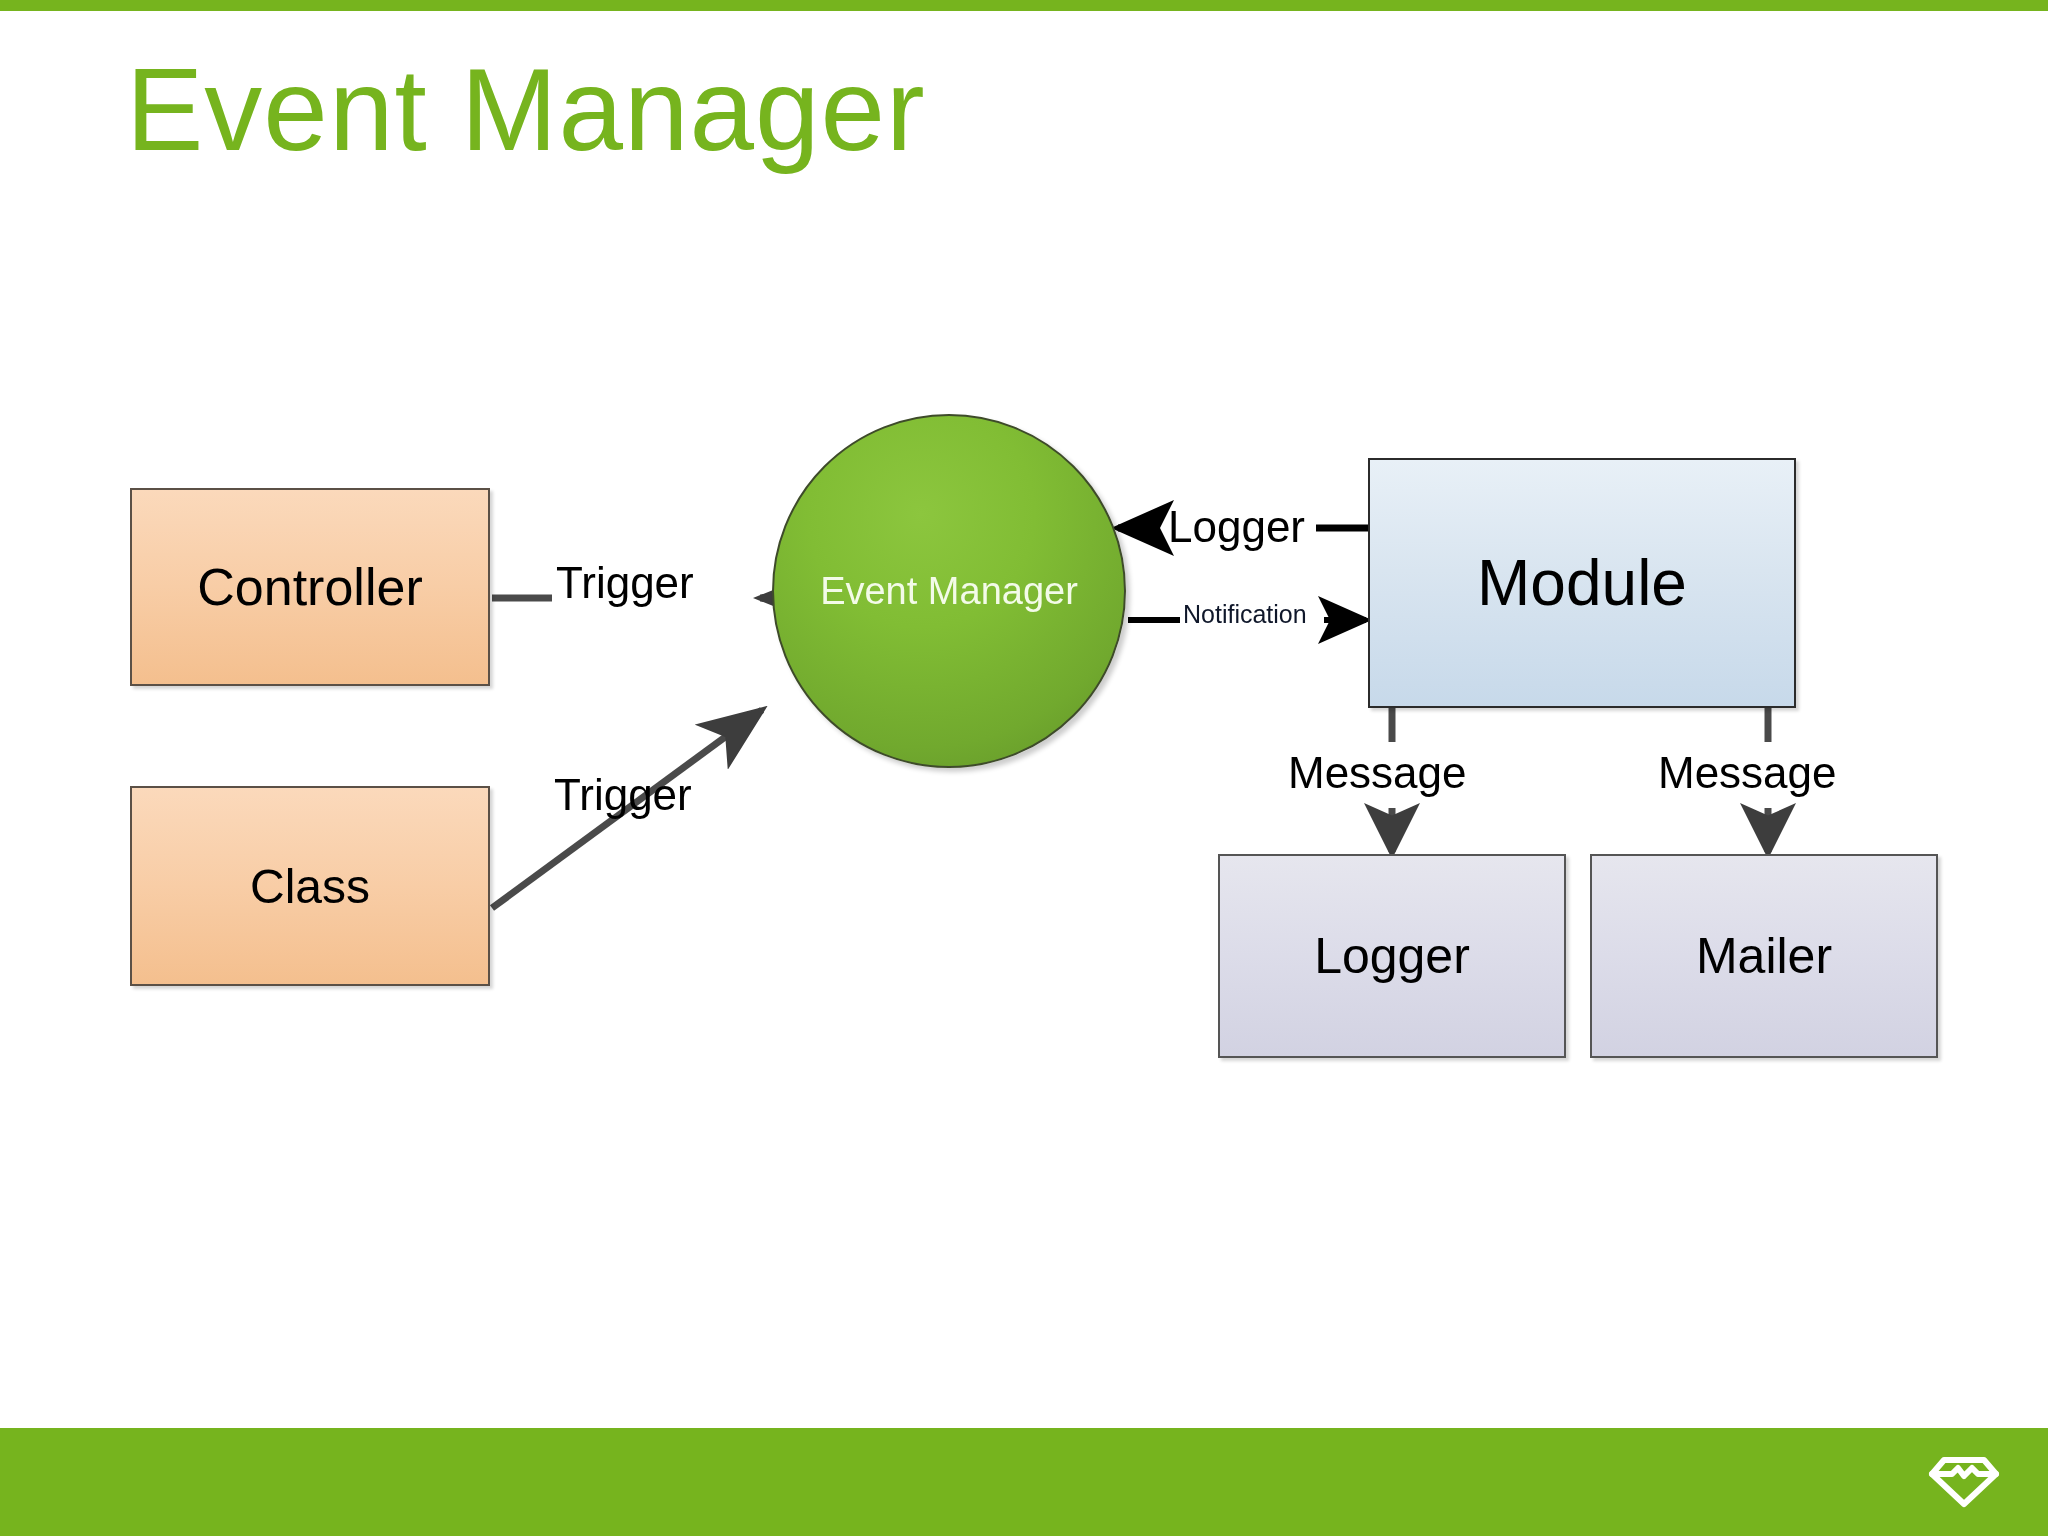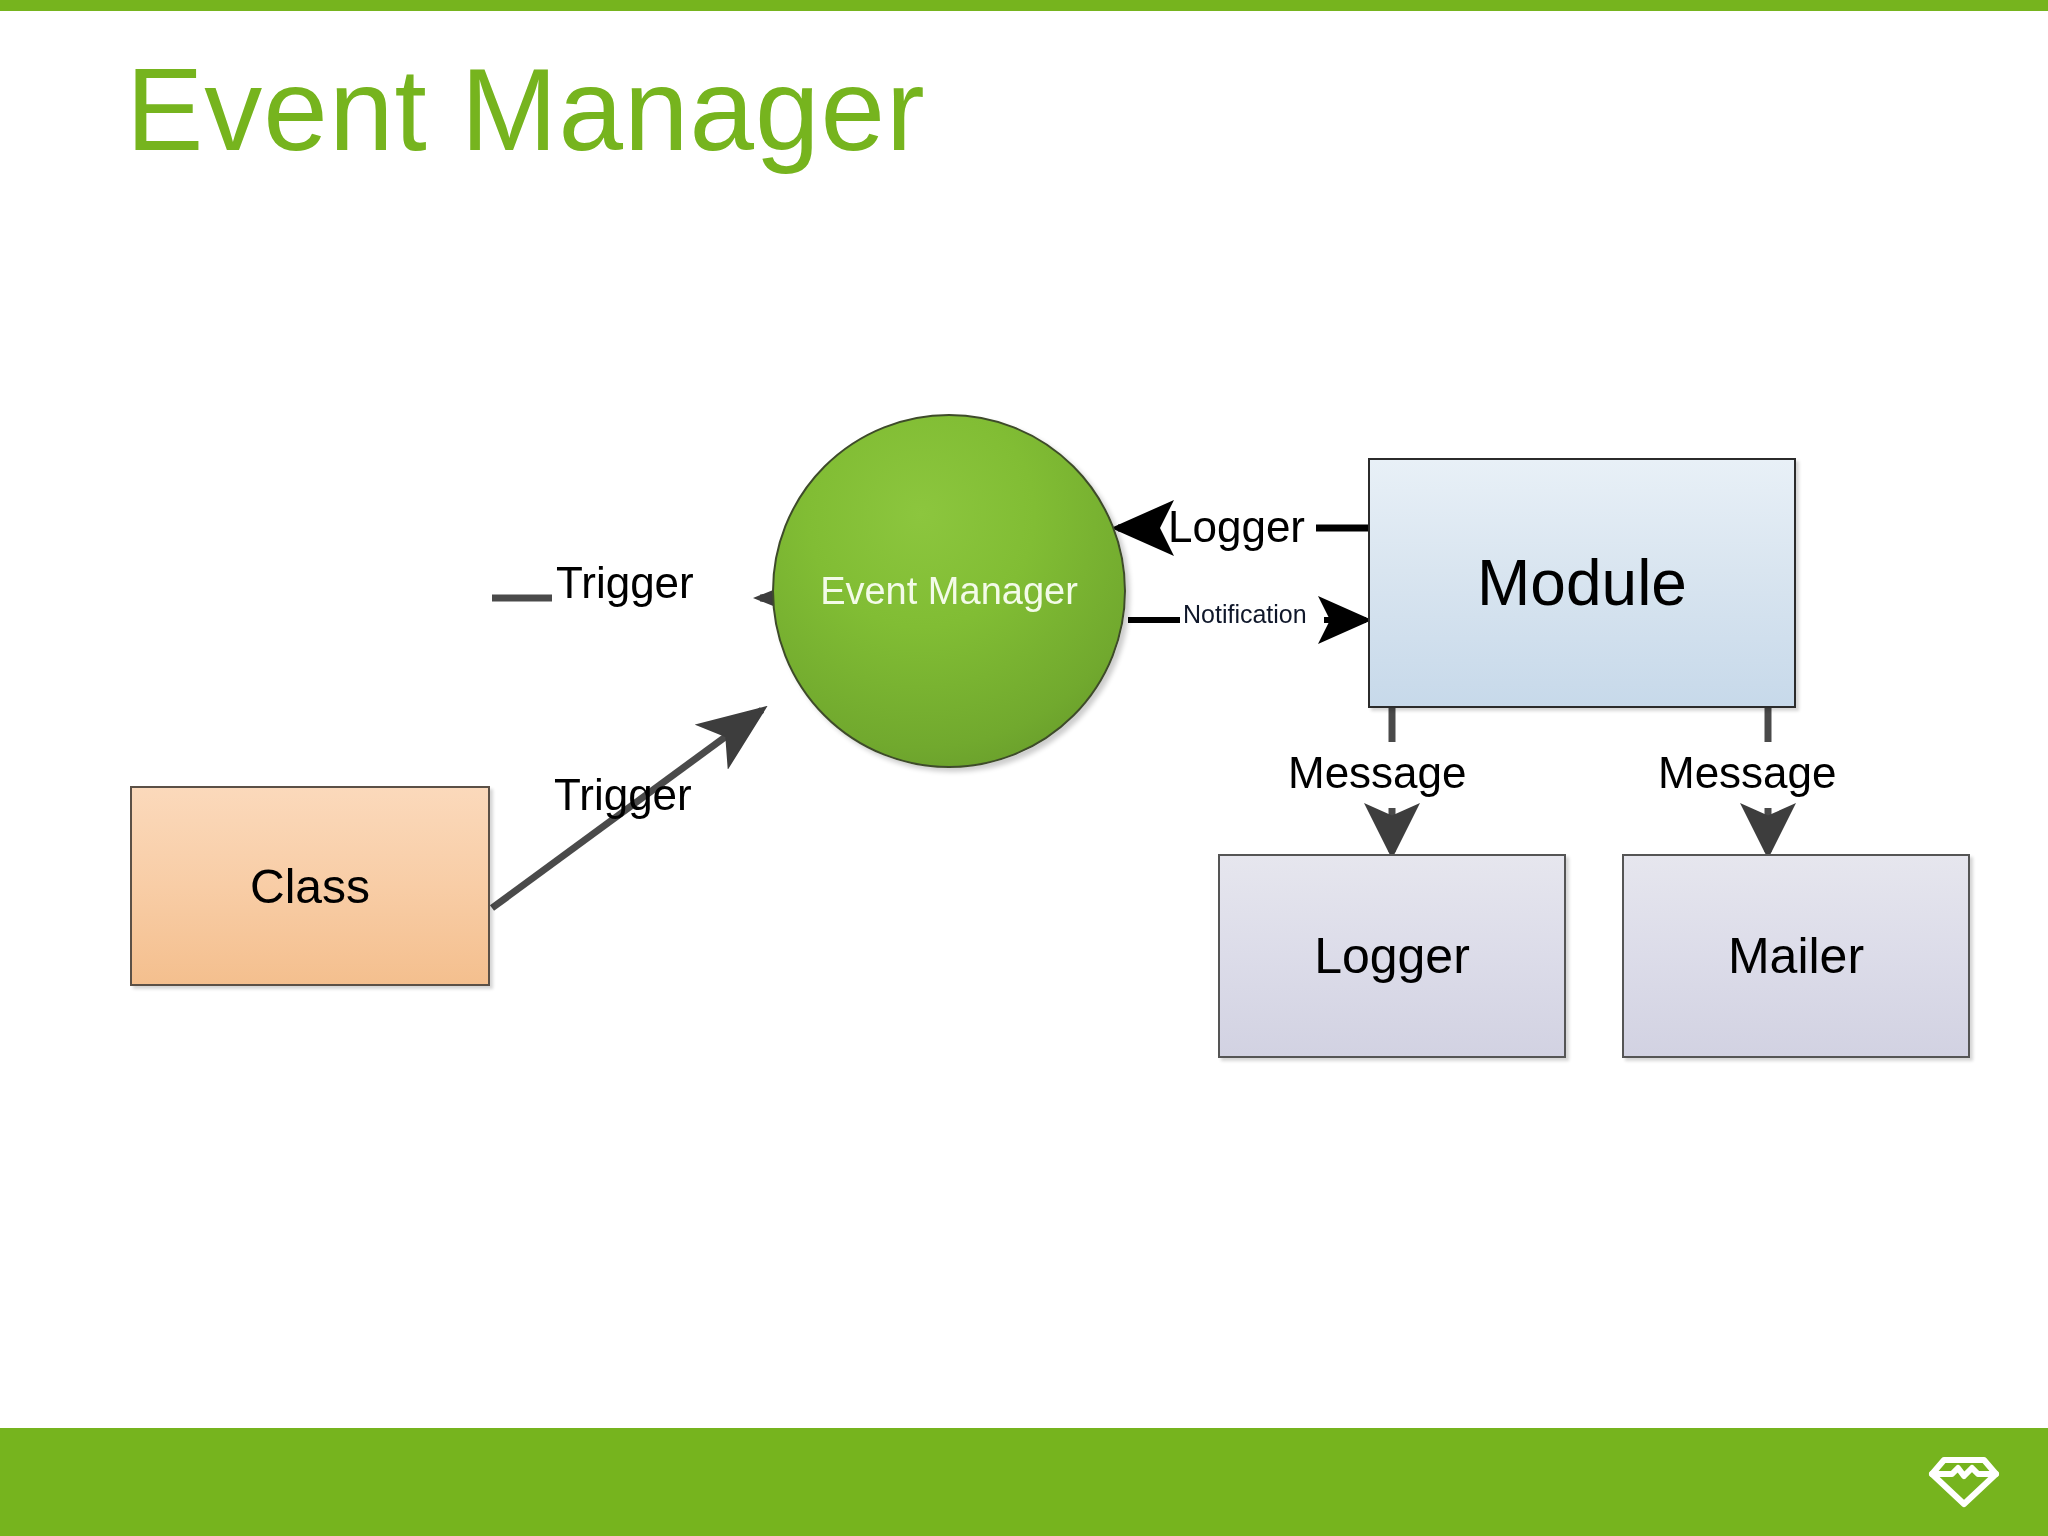--- a/index.html
+++ b/index.html
@@ -86,21 +86,20 @@
     left: 1368px; top: 458px; width: 428px; height: 250px;
     font-size: 64px;
   }
   #logger-box {
     left: 1218px; top: 854px; width: 348px; height: 204px;
     font-size: 50px;
   }
   #mailer-box {
     left: 1590px; top: 854px; width: 348px; height: 204px;
     font-size: 50px;
-    margin-left: 32px;
   }
   #event-manager-circle {
     position: absolute;
     left: 772px; top: 414px;
     width: 350px; height: 350px;
     border-radius: 50%;
     background: radial-gradient(circle at 42% 28%, #8cc63e 0%, #81bd34 35%, #71a92e 72%, #5f9128 100%);
     border: 2px solid #3e4b2a;
     display: flex;
     align-items: center;
@@ -167,20 +166,23 @@
     <line x1="1128" y1="620" x2="1180" y2="620" stroke="#000000" stroke-width="6"></line>
     <line x1="1324" y1="620" x2="1366" y2="620" stroke="#000000" stroke-width="6" marker-end="url(#arrowBlack)"></line>
 
     <line x1="1392" y1="708" x2="1392" y2="742" stroke="#4a4a4a" stroke-width="7"></line>
     <line x1="1392" y1="808" x2="1392" y2="852" stroke="#4a4a4a" stroke-width="7" marker-end="url(#arrowBlackDown)"></line>
 
     <line x1="1768" y1="708" x2="1768" y2="742" stroke="#4a4a4a" stroke-width="7"></line>
     <line x1="1768" y1="808" x2="1768" y2="852" stroke="#4a4a4a" stroke-width="7" marker-end="url(#arrowBlackDown)"></line>
   </svg>
 
+  <div class="node node-orange" id="controller-box">
+    <span>Controller</span>
+  </div>
 
   <div class="node node-orange" id="class-box">
     <span>Class</span>
   </div>
 
   <div id="event-manager-circle">
     <span>Event Manager</span>
   </div>
 
   <div class="node node-blue" id="module-box">

